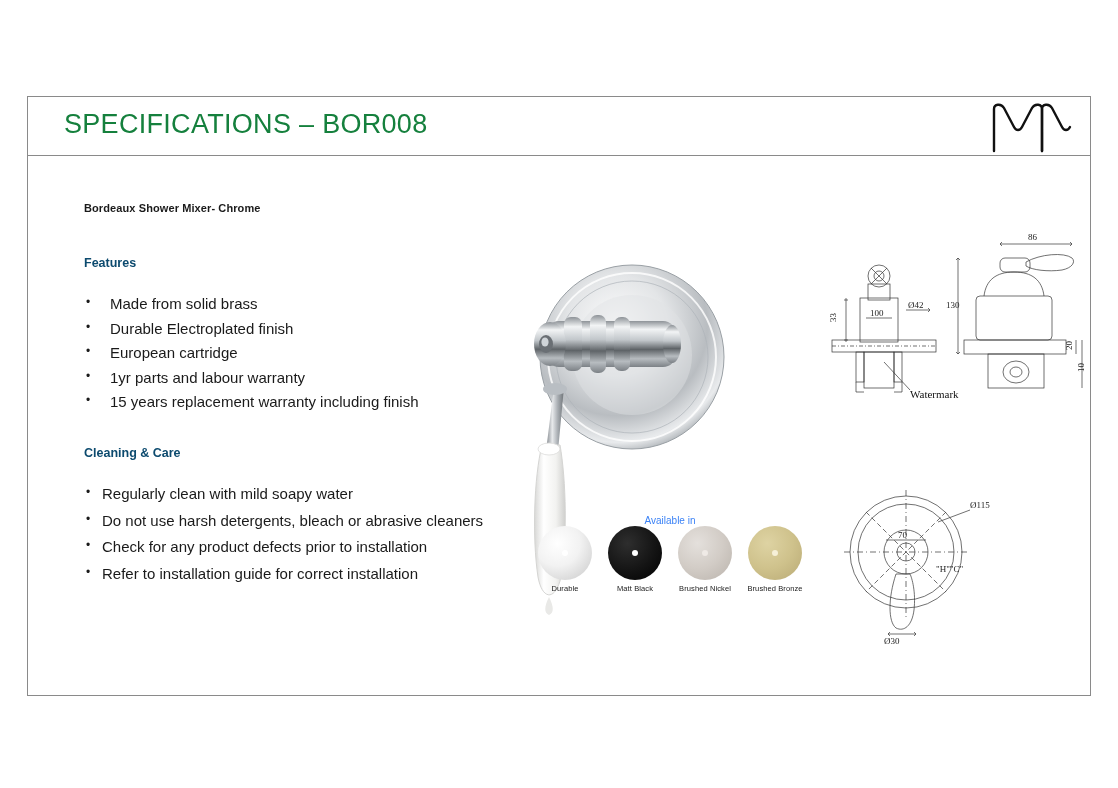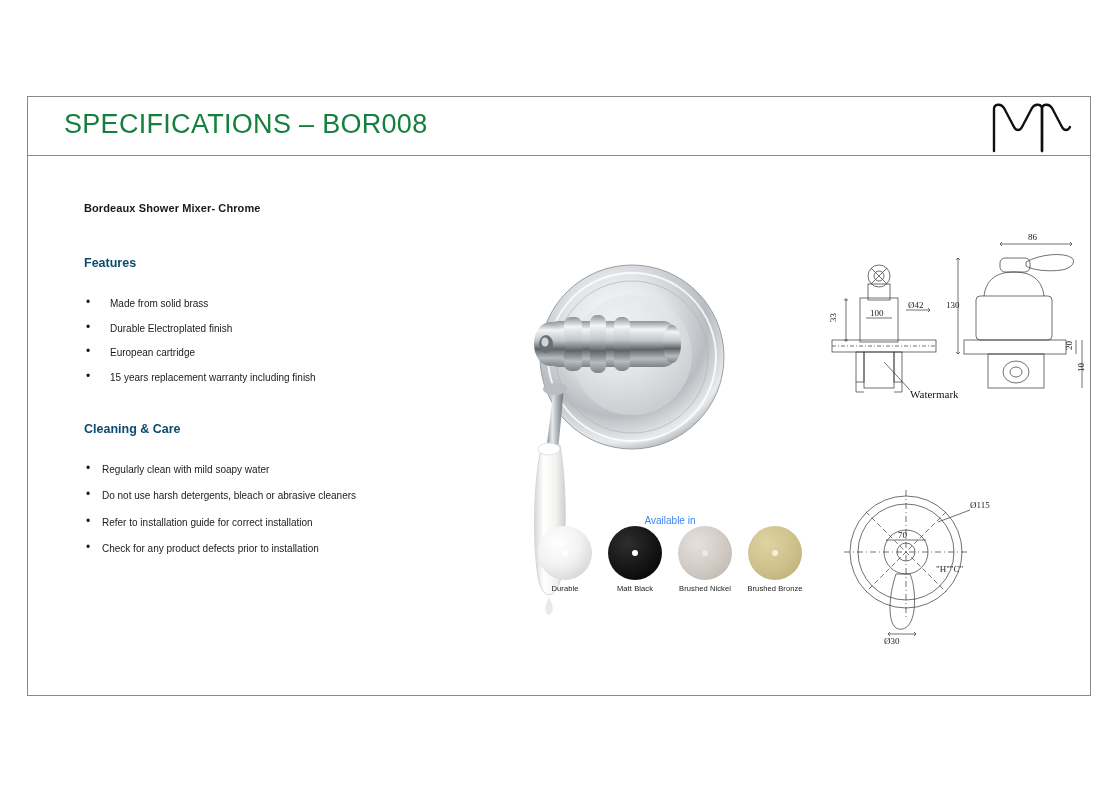--- a/index.html
+++ b/index.html
@@ -80,21 +80,21 @@
   }
 
   ul.bullets {
     list-style: none;
     margin: 0;
     padding: 0;
   }
 
   ul.bullets li {
     position: relative;
-    font-size: 10px;
+    font-size: 15px;
     line-height: 15px;
     color: #1a1a1a;
     margin-bottom: 9px;
     padding-left: 23px;
   }
 
   ul.bullets.features li {
     padding-left: 26px;
     margin-bottom: 9.5px;
   }
@@ -215,31 +215,32 @@
   <div class="left-col">
 
     <div class="product-title">Bordeaux Shower Mixer- Chrome</div>
 
     <div class="features-block">
       <div class="section-heading">Features</div>
       <ul class="bullets features">
         <li>Made from solid brass</li>
         <li>Durable Electroplated finish</li>
         <li>European cartridge</li>
+        <li>1yr parts and labour warranty</li>
         <li>15 years replacement warranty including finish</li>
       </ul>
     </div>
 
     <div class="care-block">
       <div class="section-heading">Cleaning &amp; Care</div>
       <ul class="bullets care">
         <li>Regularly clean with mild soapy water</li>
         <li>Do not use harsh detergents, bleach or abrasive cleaners</li>
+        <li>Check for any product defects prior to installation</li>
         <li>Refer to installation guide for correct installation</li>
-        <li>Check for any product defects prior to installation</li>
       </ul>
     </div>
   </div>
 
   <div class="product-photo">
     <svg viewBox="0 0 225 400" width="225" height="400" aria-hidden="true">
       <defs>
         <radialGradient id="plateGrad" cx="42%" cy="33%" r="72%">
           <stop offset="0%" stop-color="#fdfdfd"></stop>
           <stop offset="38%" stop-color="#e3e5e7"></stop>

